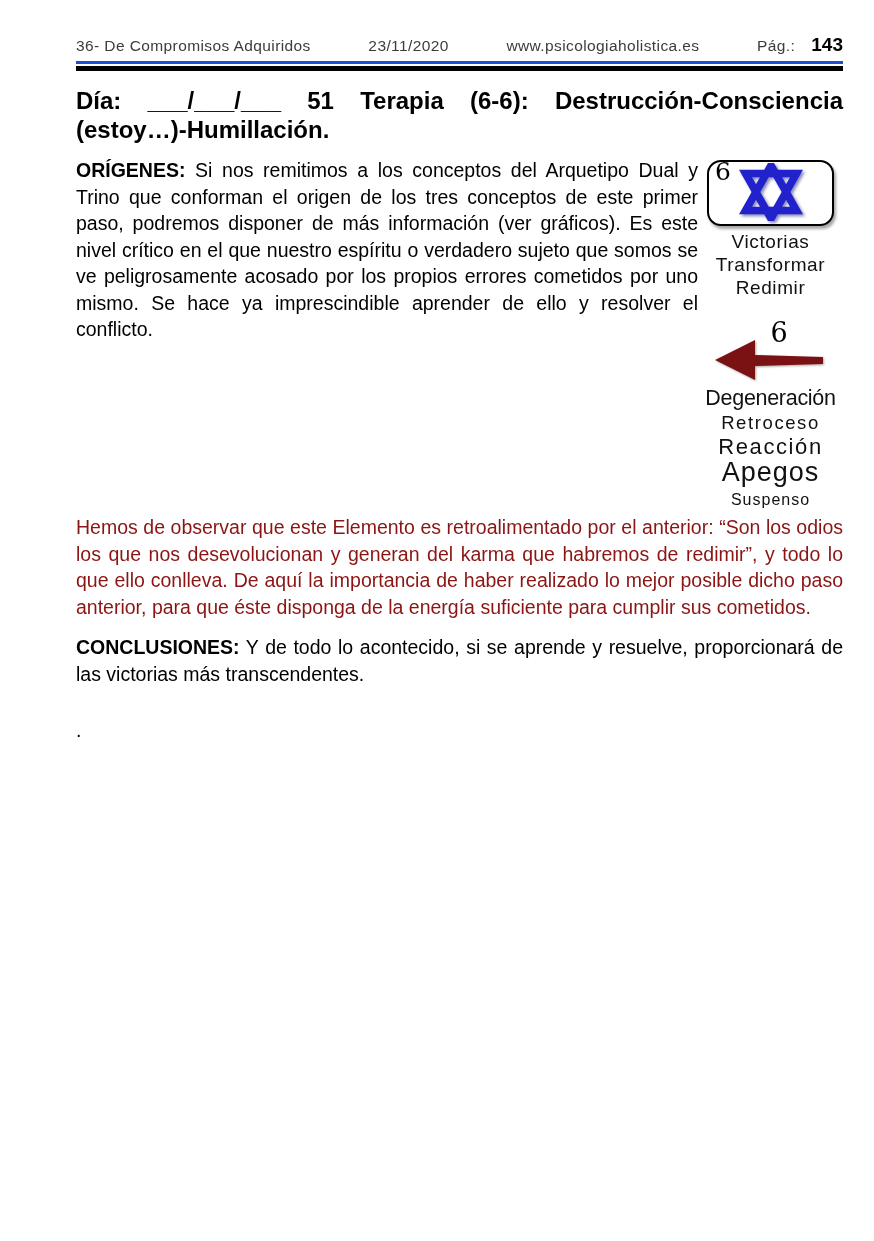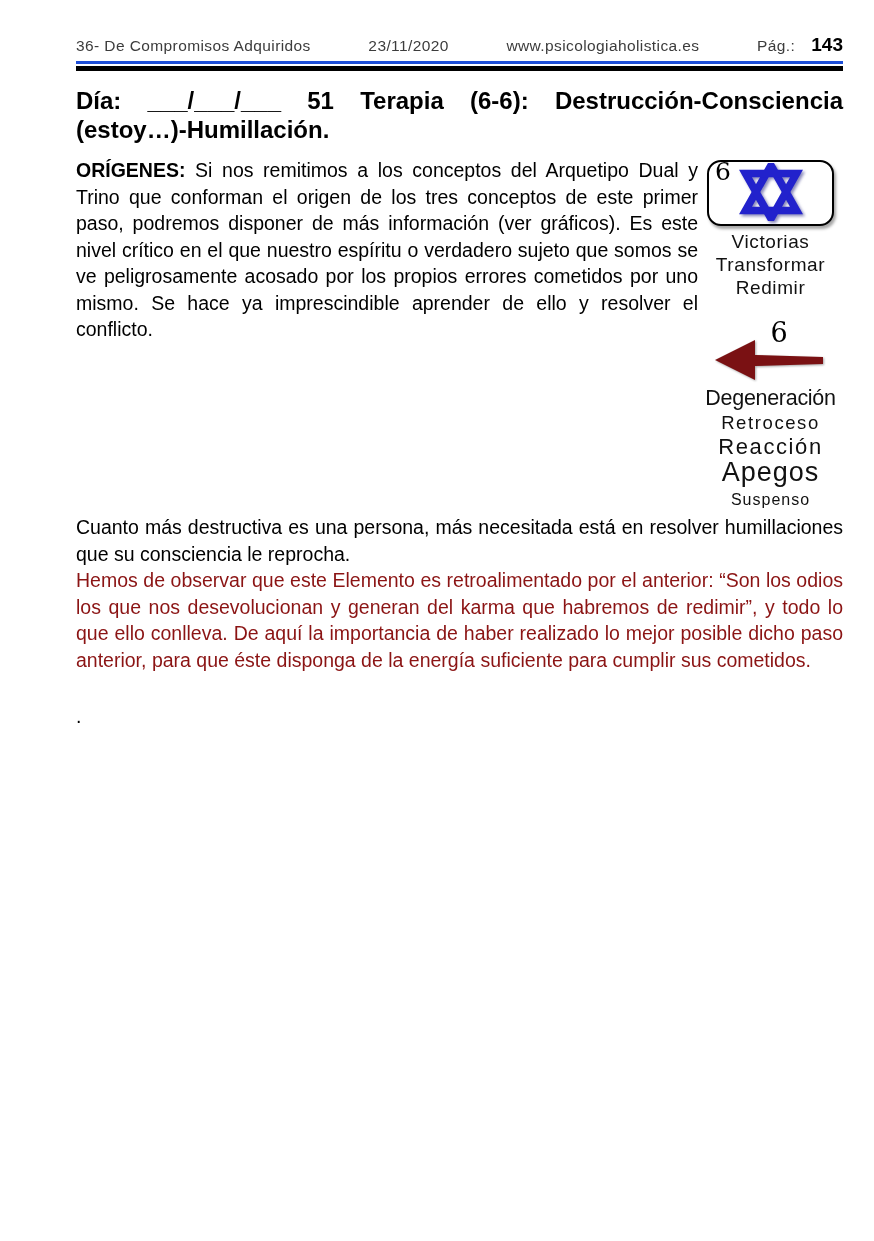--- a/index.html
+++ b/index.html
@@ -150,20 +150,20 @@
         <div class="lbl-degeneracion">Degeneración</div>
         <div class="lbl-retroceso">Retroceso</div>
         <div class="lbl-reaccion">Reacción</div>
         <div class="lbl-apegos">Apegos</div>
         <div class="lbl-suspenso">Suspenso</div>
       </div>
     </aside>
   </div>
 
   <div class="obs">
-    <p class="body" style="margin:0">Cuanto más destructiva es una persona, más necesitada está en resolver humillaciones que su consciencia le reprocha.</p>
     <p class="body red" style="margin:0">Hemos de observar que este Elemento es retroalimentado por el anterior: “Son los odios los que nos desevolucionan y generan del karma que habremos de redimir”, y todo lo que ello conlleva. De aquí la importancia de haber realizado lo mejor posible dicho paso anterior, para que éste disponga de la energía suficiente para cumplir sus cometidos.</p>
   </div>
 
+  <p class="body conclusiones"><b>CONCLUSIONES:</b><span> Y de todo lo acontecido, si se aprende y resuelve, proporcionará de las victorias más transcendentes.</span></p>
 
   <p class="dot">.</p>
 
 </div>
 
 </body></html>

